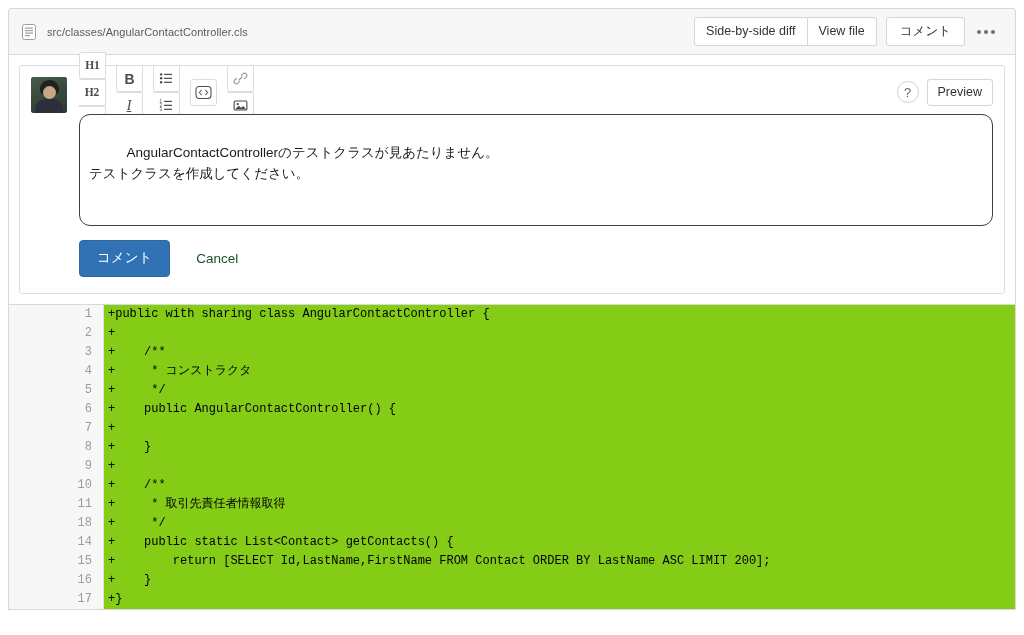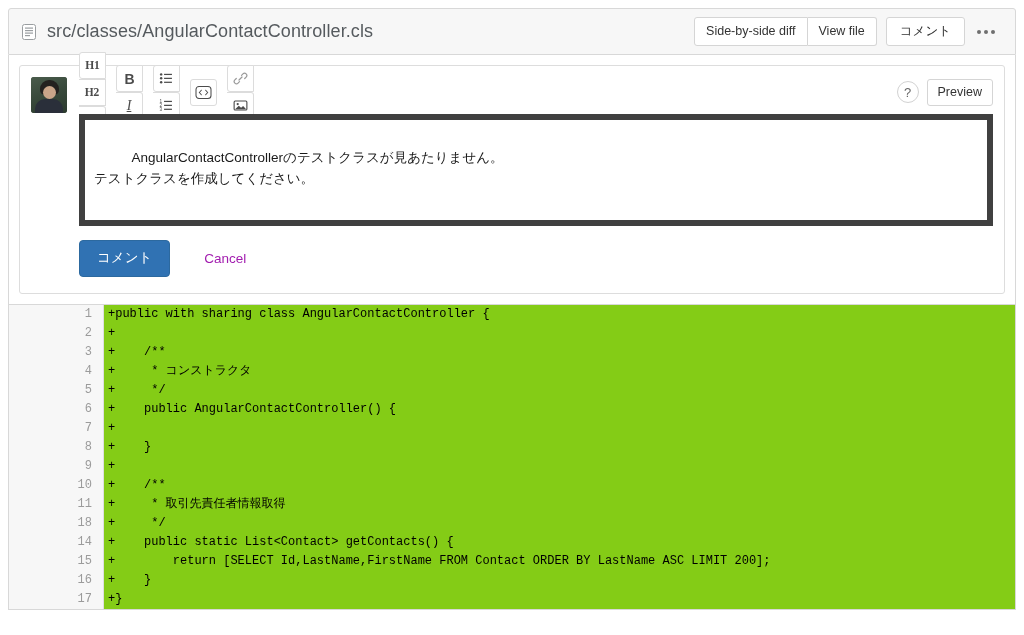--- a/index.html
+++ b/index.html
@@ -39,21 +39,21 @@
     min-width: 0;
   }
   .file-icon {
     width: 16px;
     height: 16px;
     flex: 0 0 auto;
     margin-right: 10px;
     color: #888c8f;
   }
   .file-path {
-    font-size: 18px;
+    font-size: 11px;
     color: #555a5e;
     white-space: nowrap;
     overflow: hidden;
     text-overflow: ellipsis;
     letter-spacing: 0.1px;
   }
   .file-actions {
     display: flex;
     align-items: center;
     flex: 0 0 auto;
@@ -247,22 +247,22 @@
     padding: 5px 10px 6px;
     cursor: pointer;
     font-family: "Liberation Sans", sans-serif;
   }
 
   .comment-textarea {
     position: relative;
     box-sizing: border-box;
     width: 100%;
     height: 112px;
-    border: 6px solid #404040;
-    border-radius: 0;
+    border: 1px solid #404040;
+    border-radius: 11px;
     background: #ffffff;
     padding: 7px 9px;
     font-size: 13.5px;
     line-height: 1.55;
     color: #1a1a1a;
     overflow: hidden;
     white-space: pre-wrap;
     font-family: "Liberation Sans", sans-serif;
   }
   .resize-grip {
@@ -282,23 +282,23 @@
     background: #3072b3;
     border: 1px solid #2c699f;
     color: #ffffff;
     font-size: 13.5px;
     border-radius: 4px;
     padding: 8px 17px 9px;
     cursor: pointer;
     font-family: "Liberation Sans", sans-serif;
   }
   .cancel-link {
-    color: #a21caf;
+    color: #14532d;
     font-size: 13.5px;
-    margin-left: 34px;
+    margin-left: 26px;
     cursor: pointer;
     text-decoration: none;
   }
 
   
   .diff {
     position: absolute;
     left: 8px;
     top: 305px;
     width: 1008px;

